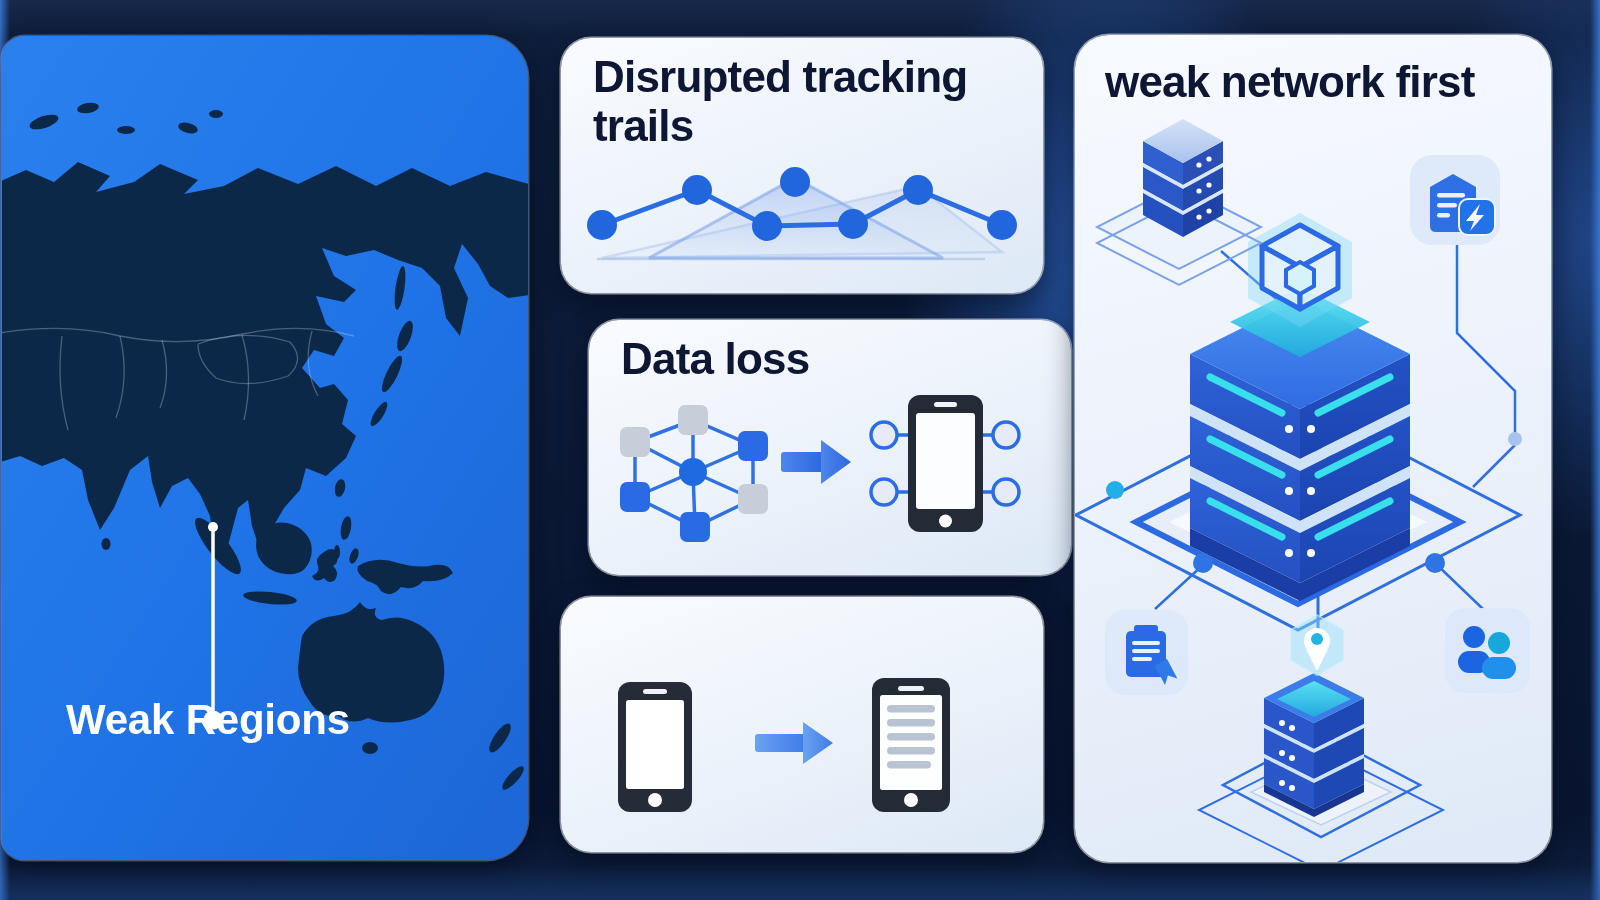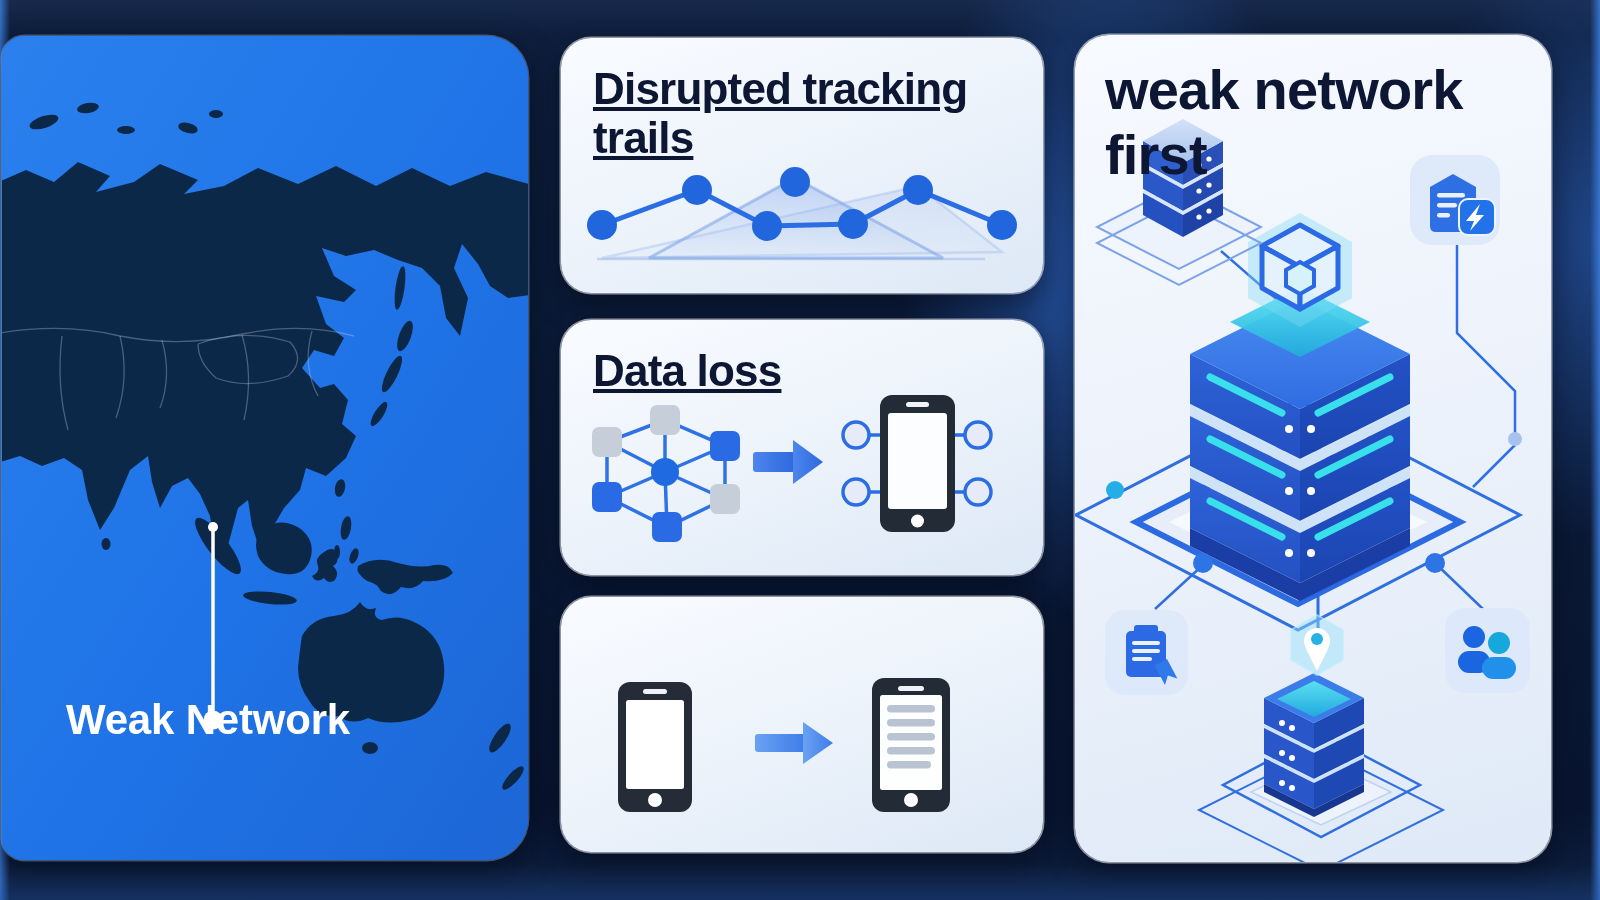--- a/index.html
+++ b/index.html
@@ -30,34 +30,34 @@
     font-size:42px;font-weight:600;line-height:1.22;letter-spacing:-.2px;
   }
 
   .card{
     position:absolute;left:561px;width:482px;height:255px;border-radius:30px;overflow:hidden;
     background:linear-gradient(160deg,#f9fbff 0%,#eef4fb 45%,#dde8f6 100%);
     box-shadow:0 0 0 1.5px rgba(255,255,255,.55),0 12px 28px rgba(3,10,26,.55);
   }
   .card svg{position:absolute;inset:0;}
   .card-title{
-    position:absolute;left:32px;top:26px;width:410px;z-index:2;
-    font-size:44px;font-weight:700;color:#0d1733;letter-spacing:-.8px;line-height:1.12;text-decoration:underline;
-  }
-  #card-tracking{top:38px;} #card-dataloss{top:320px;} #card-offline{top:597px;}
+    position:absolute;left:32px;top:14px;width:410px;z-index:2;
+    font-size:44px;font-weight:700;color:#0d1733;letter-spacing:-.8px;line-height:1.12;
+  }
+  #card-tracking{top:38px;} #card-dataloss{top:320px;margin-left:28px;} #card-offline{top:597px;}
 
   .right-panel{
     position:absolute;left:1075px;top:35px;width:476px;height:827px;border-radius:34px;overflow:hidden;
     background:linear-gradient(165deg,#f7faff 0%,#ecf2fb 50%,#dfe9f7 100%);
     box-shadow:0 0 0 1.5px rgba(255,255,255,.55),0 12px 28px rgba(3,10,26,.55);
   }
   .right-panel svg{position:absolute;inset:0;}
   .right-title{
     position:absolute;left:30px;top:22px;z-index:2;
-    font-size:56px;font-weight:700;color:#0d1733;letter-spacing:-.8px;
+    font-size:44px;font-weight:700;color:#0d1733;letter-spacing:-.8px;
   }
 </style>
 </head>
 <body>
 
 <div class="stage">
   <div class="bg-glow"></div>
   <div class="bg-glow2"></div>
   <div class="edge-glow left"></div>
   <div class="edge-glow right"></div>
@@ -106,21 +106,21 @@
         <path d="M196,308 Q240,292 288,306 Q304,324 286,340 Q246,354 214,342 Q196,326 196,308"></path>
         <path d="M60,300 Q54,350 66,394 M160,304 Q170,340 158,372"></path>
       </g>
       <g>
         <line x1="211" y1="494" x2="211" y2="684" stroke="#ffffff" stroke-width="3.5"></line>
         <circle cx="211" cy="491" r="5" fill="#ffffff"></circle>
         <circle cx="211" cy="684" r="9.5" fill="#ffffff"></circle>
       </g>
     </svg>
     <div class="map-label">
-      <div>Weak Network</div>
+      <div>Weak Regions</div>
     </div>
   </div>
 
   <div class="card" id="card-tracking">
     <div class="card-title">Disrupted tracking trails</div>
     <svg viewBox="0 0 482 255">
       <defs>
         <linearGradient id="ghostA" x1="0" y1="0" x2="0" y2="1">
           <stop offset="0" stop-color="rgba(110,150,235,0.38)"></stop>
             <stop offset="1" stop-color="rgba(160,190,240,0.05)"></stop>

